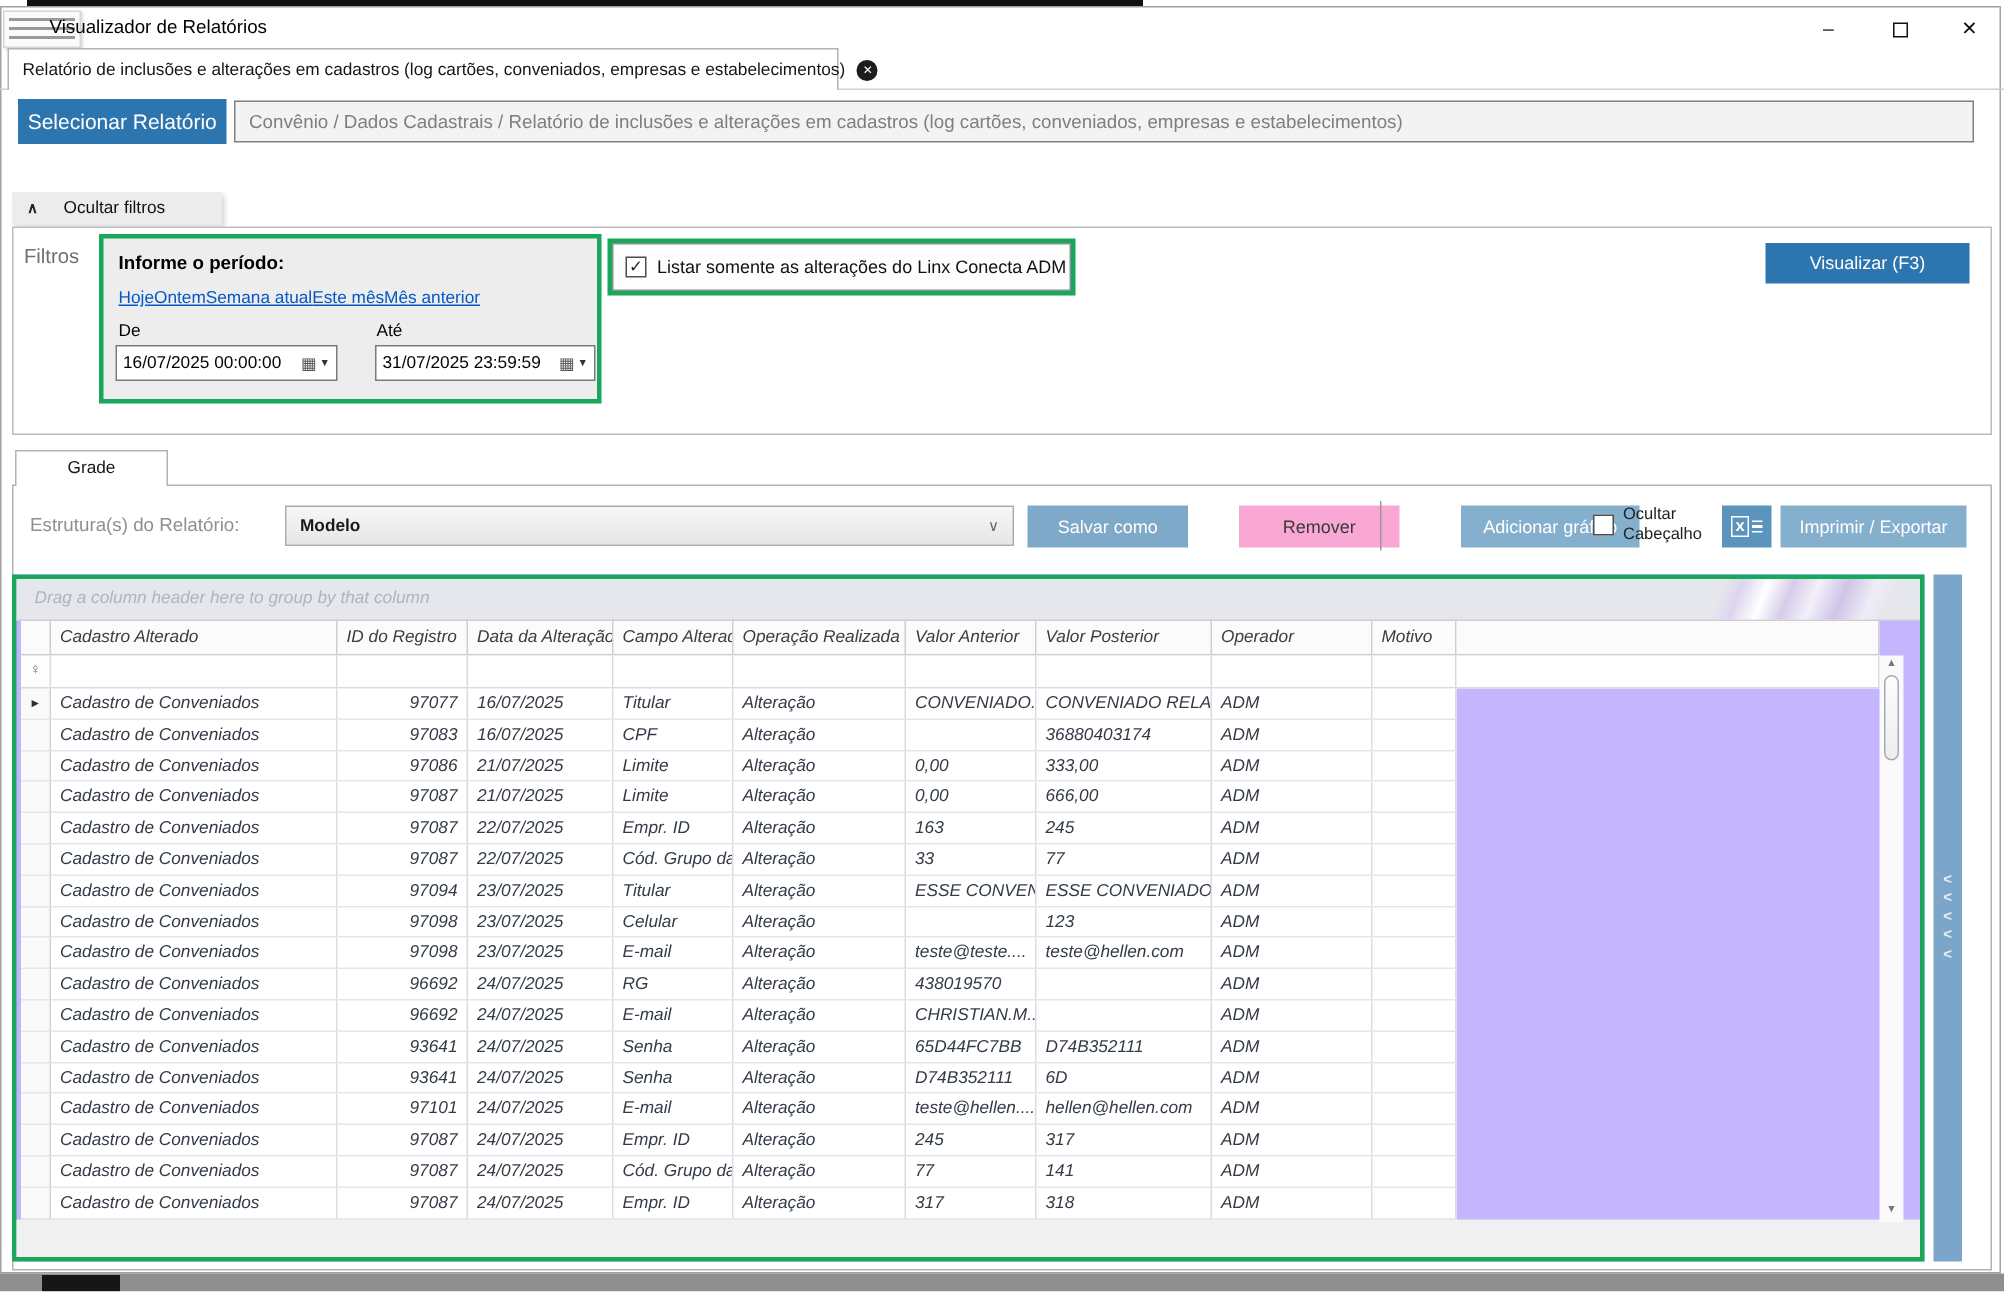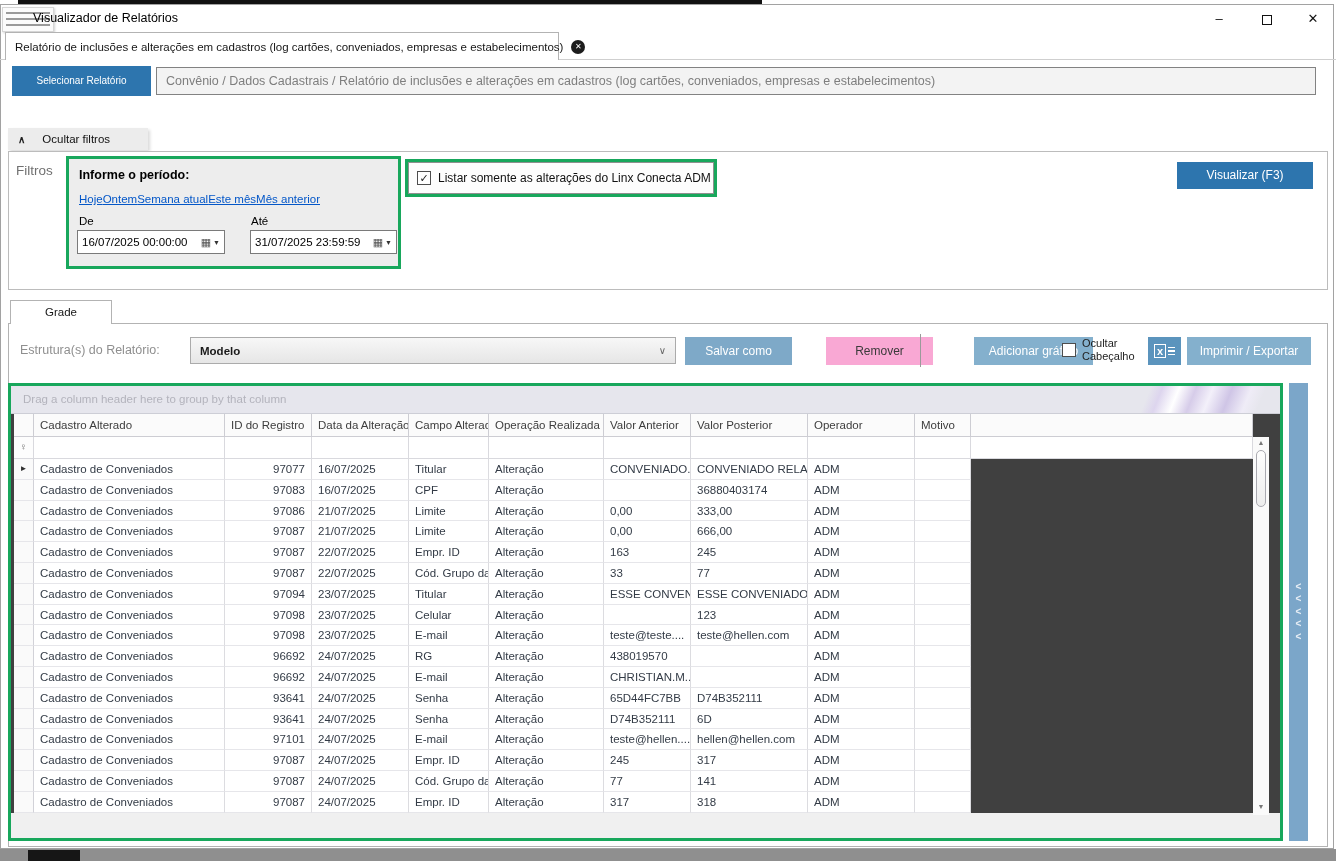--- a/index.html
+++ b/index.html
@@ -26,21 +26,21 @@
   .max-box { display:inline-block; width:10px; height:10px; border:1.4px solid #111; vertical-align:middle; }
 
   
   .tabline { position:absolute; left:0; top:59px; width:1336px; height:1px; background:#cfcfcf; }
   .doc-tab { position:absolute; left:5px; top:32px; width:554px; height:28px; background:#fff; border:1px solid #b3b3b3; border-bottom:none; z-index:2; display:flex; align-items:center; }
   .doc-tab .lbl { font-size:11.5px; color:#161616; padding-left:9px; white-space:nowrap; }
   .tab-close { margin-left:8px; width:14px; height:14px; border-radius:50%; background:#1c1c1c; color:#fff; font-size:8px; line-height:14px; text-align:center; flex:0 0 auto; }
 
   
   .btn-primary { background:#2d75ae; color:#fff; border:none; text-align:center; }
-  .sel-report { position:absolute; left:12px; top:66px; width:139px; height:30px; font-size:10px; line-height:30px; }
+  .sel-report { position:absolute; left:12px; top:66px; width:139px; height:30px; font-size:14px; line-height:30px; }
   .path-field { position:absolute; left:156px; top:67px; width:1160px; height:28px; border:1px solid #828282; background:#f3f3f3; color:#7e7e7e; font-size:12.5px; line-height:26px; padding-left:9px; white-space:nowrap; overflow:hidden; }
 
   
   .hide-filters { position:absolute; left:8px; top:128px; width:140px; height:22px; background:#ececec; box-shadow:2px 2px 3px rgba(0,0,0,.15); display:flex; align-items:center; }
   .hide-filters .chev { font-size:10px; color:#222; font-weight:bold; margin-left:10px; }
   .hide-filters .lbl { font-size:11.5px; color:#111; margin-left:17px; }
   .filters-panel { position:absolute; left:8px; top:151px; width:1320px; height:139px; border:1px solid #bcbcbc; background:#fff; }
   .filters-caption { position:absolute; left:16px; top:163px; font-size:13.5px; color:#707070; }
 
   .green { border:3px solid #18a75c; }
@@ -79,21 +79,21 @@
   .b-chart { left:974px; width:119px; }
   .hide-head { position:absolute; left:1062px; top:337px; display:flex; align-items:center; }
   .hide-head .lbl { font-size:11px; color:#222; margin-left:6px; width:62px; line-height:13px; }
   .b-excel { left:1148px; width:33px; background:#5b94bd; display:flex; align-items:center; justify-content:center; position:absolute; height:28px; top:337px; }
   .xl-ico { display:flex; align-items:center; gap:2px; }
   .xl-ico .x { color:#fff; font-weight:bold; font-size:11px; border:1px solid #fff; padding:0 2px; line-height:12px; }
   .xl-ico .lines i { display:block; width:7px; height:1.5px; background:#fff; margin:2px 0; }
   .b-print { left:1187px; width:124px; }
 
   
-  .grid-box { position:absolute; left:8px; top:383px; width:1275px; height:458px; background:#404040; }
+  .grid-box { position:absolute; left:8px; top:383px; width:1275px; height:458px; background:#c4b5fd;font-style:italic; }
   .group-bar { position:absolute; left:0; top:0; width:1269px; height:28px; background:#e6e6ed; border-bottom:1px solid #cdced6; }
   .group-bar .hint { font-size:11.5px; color:#b3b3bc; line-height:27px; padding-left:12px; }
   .group-decor { position:absolute; right:0; top:0; width:230px; height:27px;
       background:linear-gradient(112deg, rgba(0,0,0,0) 42%, #ddd5ee 47%, #ffffff 54%, #d6cce9 61%, #f3f0fa 68%, #cfc5e6 76%, #efecf7 84%, rgba(0,0,0,0) 90%); }
   .hdr-row, .flt-row { position:absolute; left:0; width:1269px; }
   .hdr-row { top:28px; height:23px; }
   .flt-row { top:51px; height:22px; }
   .cell { position:absolute; top:0; height:100%; overflow:hidden; white-space:nowrap; }
   .hcell { background:#fbfbfb; border-right:1px solid #cdcdd3; border-bottom:1px solid #cdcdd3; font-size:11.5px; color:#3d3d3d; line-height:22px; padding-left:6px; }
   .fcell { background:#fff; border-right:1px solid #d9d9de; border-bottom:1px solid #d9d9de; }

